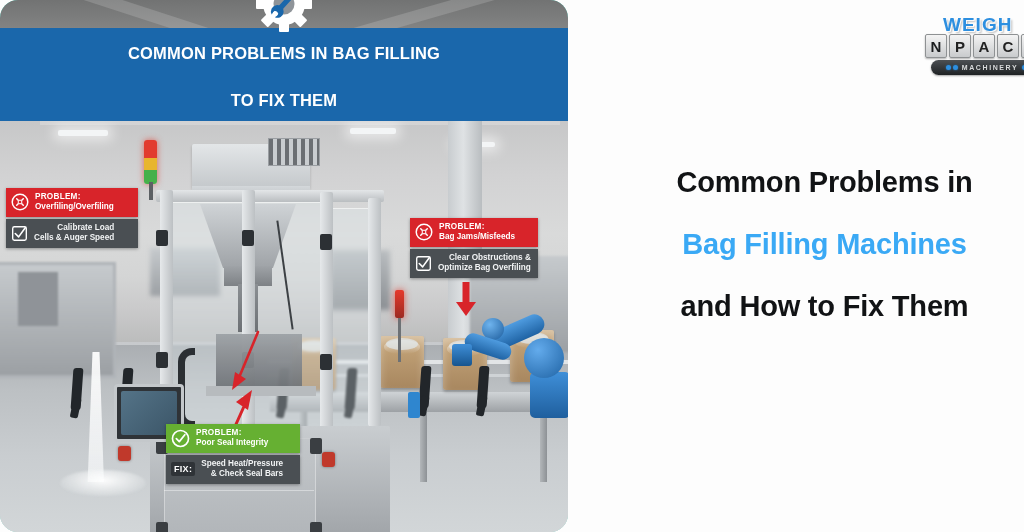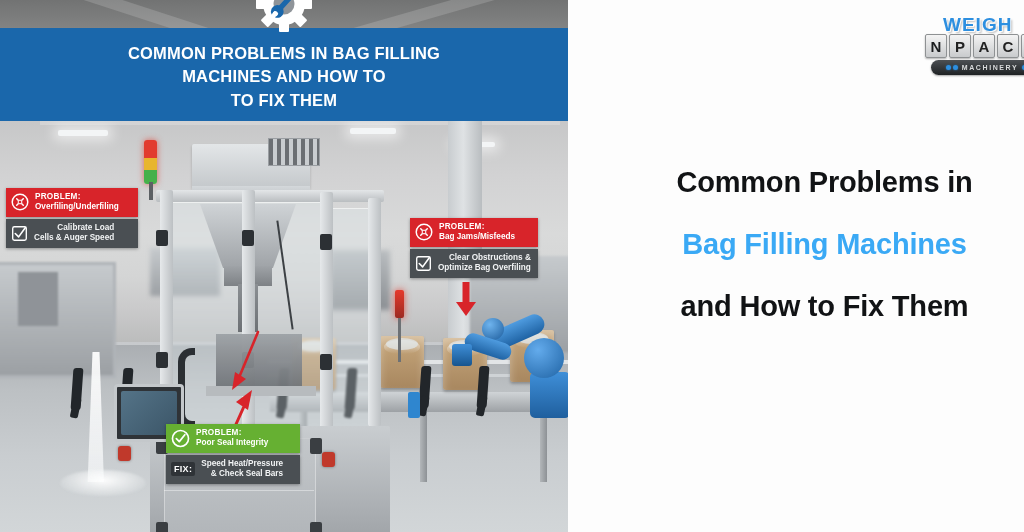--- a/index.html
+++ b/index.html
@@ -7,20 +7,21 @@
     width:1024px;height:532px;overflow:hidden;
     font-family:"Liberation Sans", sans-serif;
     position:relative;
   }
   .page{position:relative;width:1024px;height:532px;background:#fdfdfd;overflow:hidden;}
 
   
   .photo-panel{
     position:absolute;left:0;top:0;width:568px;height:532px;overflow:hidden;
     background:#5eead4;
+    border-radius:18px;
   }
   
   .factory{
     position:absolute;inset:0;
     background:
       linear-gradient(180deg,#6f7377 0%,#7e8287 5%,#9aa0a5 9%,#b3b8bc 14%,#c2c7cb 22%,#cfd3d6 33%,#d7dadd 44%,#d2d5d8 52%,#c7cbce 58%,#b9bdc1 64%,#adb1b5 70%,#b6babd 78%,#c3c7ca 88%,#ced2d5 100%);
     filter:saturate(0.12);
   }
   
   .beam{position:absolute;background:rgba(255,255,255,.16);}
@@ -316,21 +317,21 @@
       <path d="M11 34 L1 20 L21 20 Z" fill="#d8242a"></path>
     </svg>
     <svg class="arrow a3" width="32" height="56" viewBox="0 0 32 56">
       <path d="M6 54 L24 14" stroke="#d8242a" stroke-width="3" fill="none" stroke-linecap="round"></path>
       <path d="M30 2 L26 22 L14 14 Z" fill="#d8242a"></path>
     </svg>
 
     <div class="banner">
       <div class="banner-title">
         <span>COMMON PROBLEMS IN BAG FILLING</span><br>
-        <span>MACHINES AND HOW TO</span><br>
+        <br>
         <span>TO FIX THEM</span>
       </div>
     </div>
     <svg class="gear-badge" viewBox="0 0 66 60">
       <g transform="translate(33,30)">
         <g fill="#ffffff">
           <circle r="21"></circle>
           <g>
             <rect x="-5" y="-28" width="10" height="11" rx="1"></rect>
             <rect x="-5" y="17" width="10" height="11" rx="1"></rect>
@@ -354,21 +355,21 @@
 
     <div class="callout c-overfill">
       <div class="co-prob red">
         <svg class="ico" width="18" height="18" viewBox="0 0 22 22">
           <circle cx="11" cy="11" r="9.5" fill="none" stroke="#ffffff" stroke-width="1.8"></circle>
           <path d="M7 7 L15 15 M15 7 L7 15" stroke="#ffffff" stroke-width="1.8" stroke-linecap="round"></path>
           <circle cx="11" cy="11" r="2.3" fill="#d8242a" stroke="#ffffff" stroke-width="1.2"></circle>
         </svg>
         <span class="co-prob-txt">
           <span class="lbl">PROBLEM:</span>
-          <span class="val">Overfiling/Underfiling</span>
+          <span class="val">Overfiling/Overfiling</span>
         </span>
       </div>
       <div class="co-fix">
         <svg class="ico" width="17" height="17" viewBox="0 0 20 20">
           <rect x="2" y="2" width="16" height="16" rx="2" fill="none" stroke="#ffffff" stroke-width="1.6"></rect>
           <path d="M5 10 L9 14 L17 3" stroke="#ffffff" stroke-width="1.9" fill="none" stroke-linecap="round" stroke-linejoin="round"></path>
         </svg>
         <span class="co-fix-txt">
           <span>Calibrate Load</span>
           <span>Cells &amp; Auger Speed</span>

